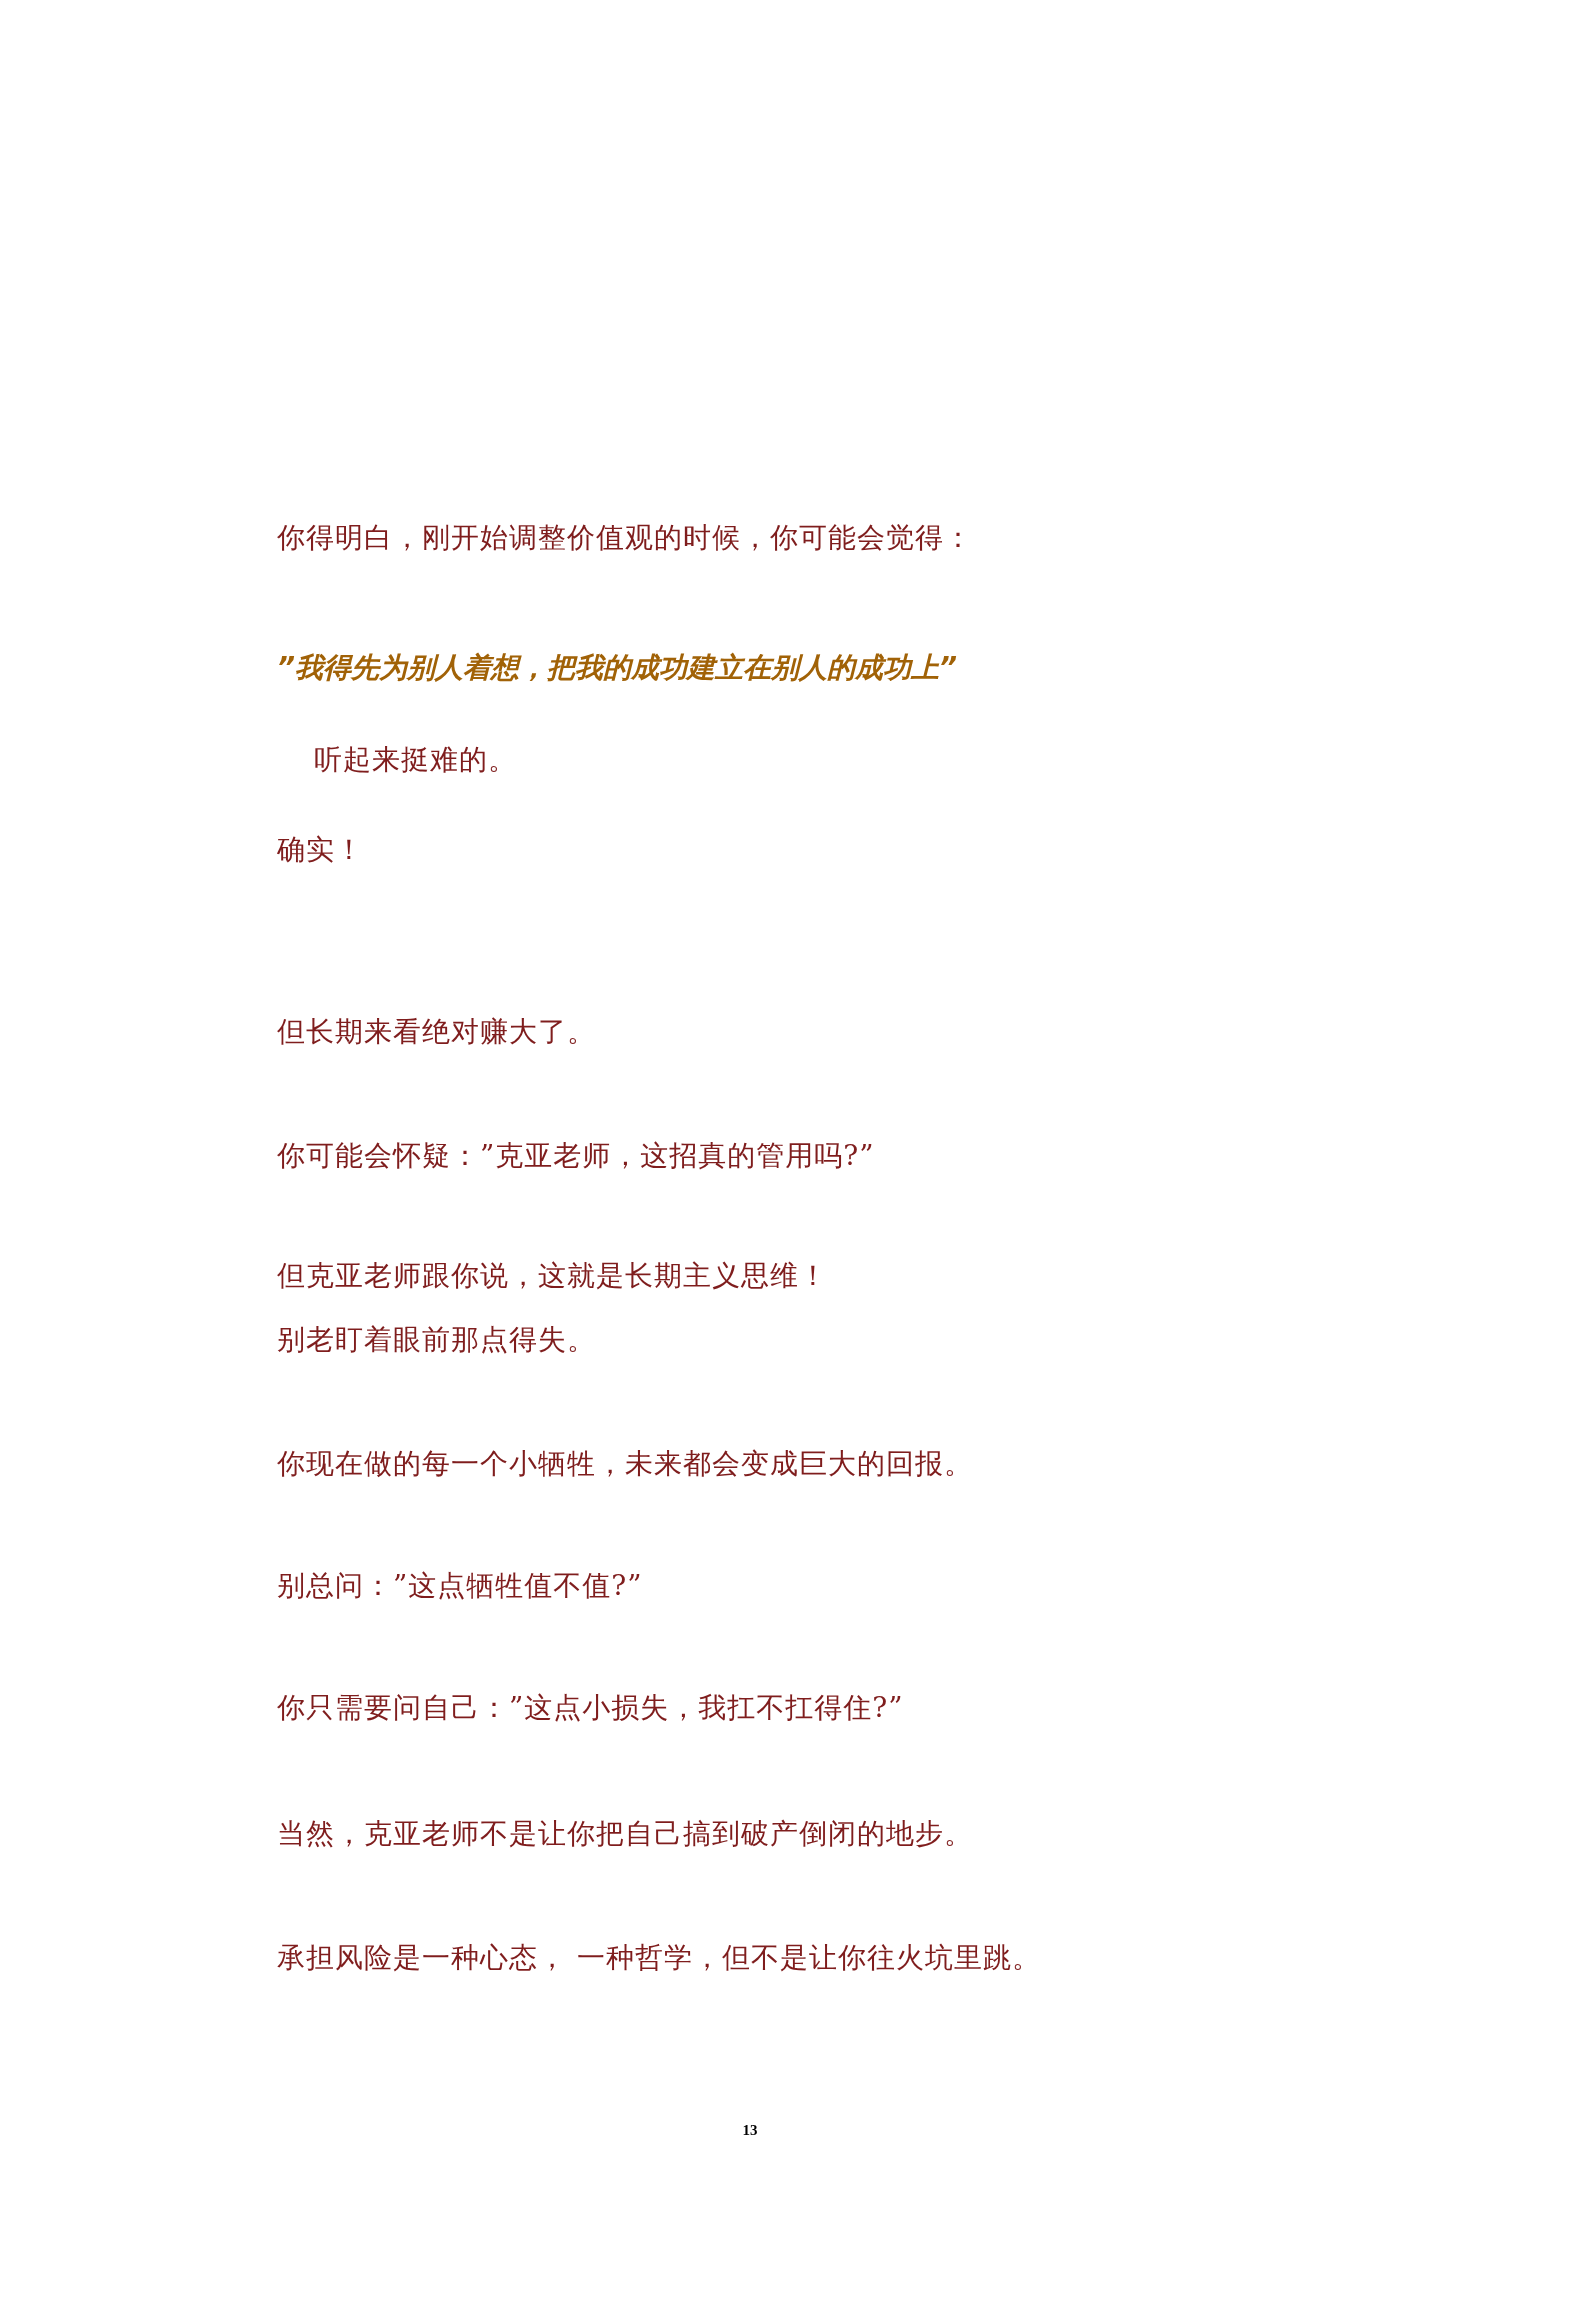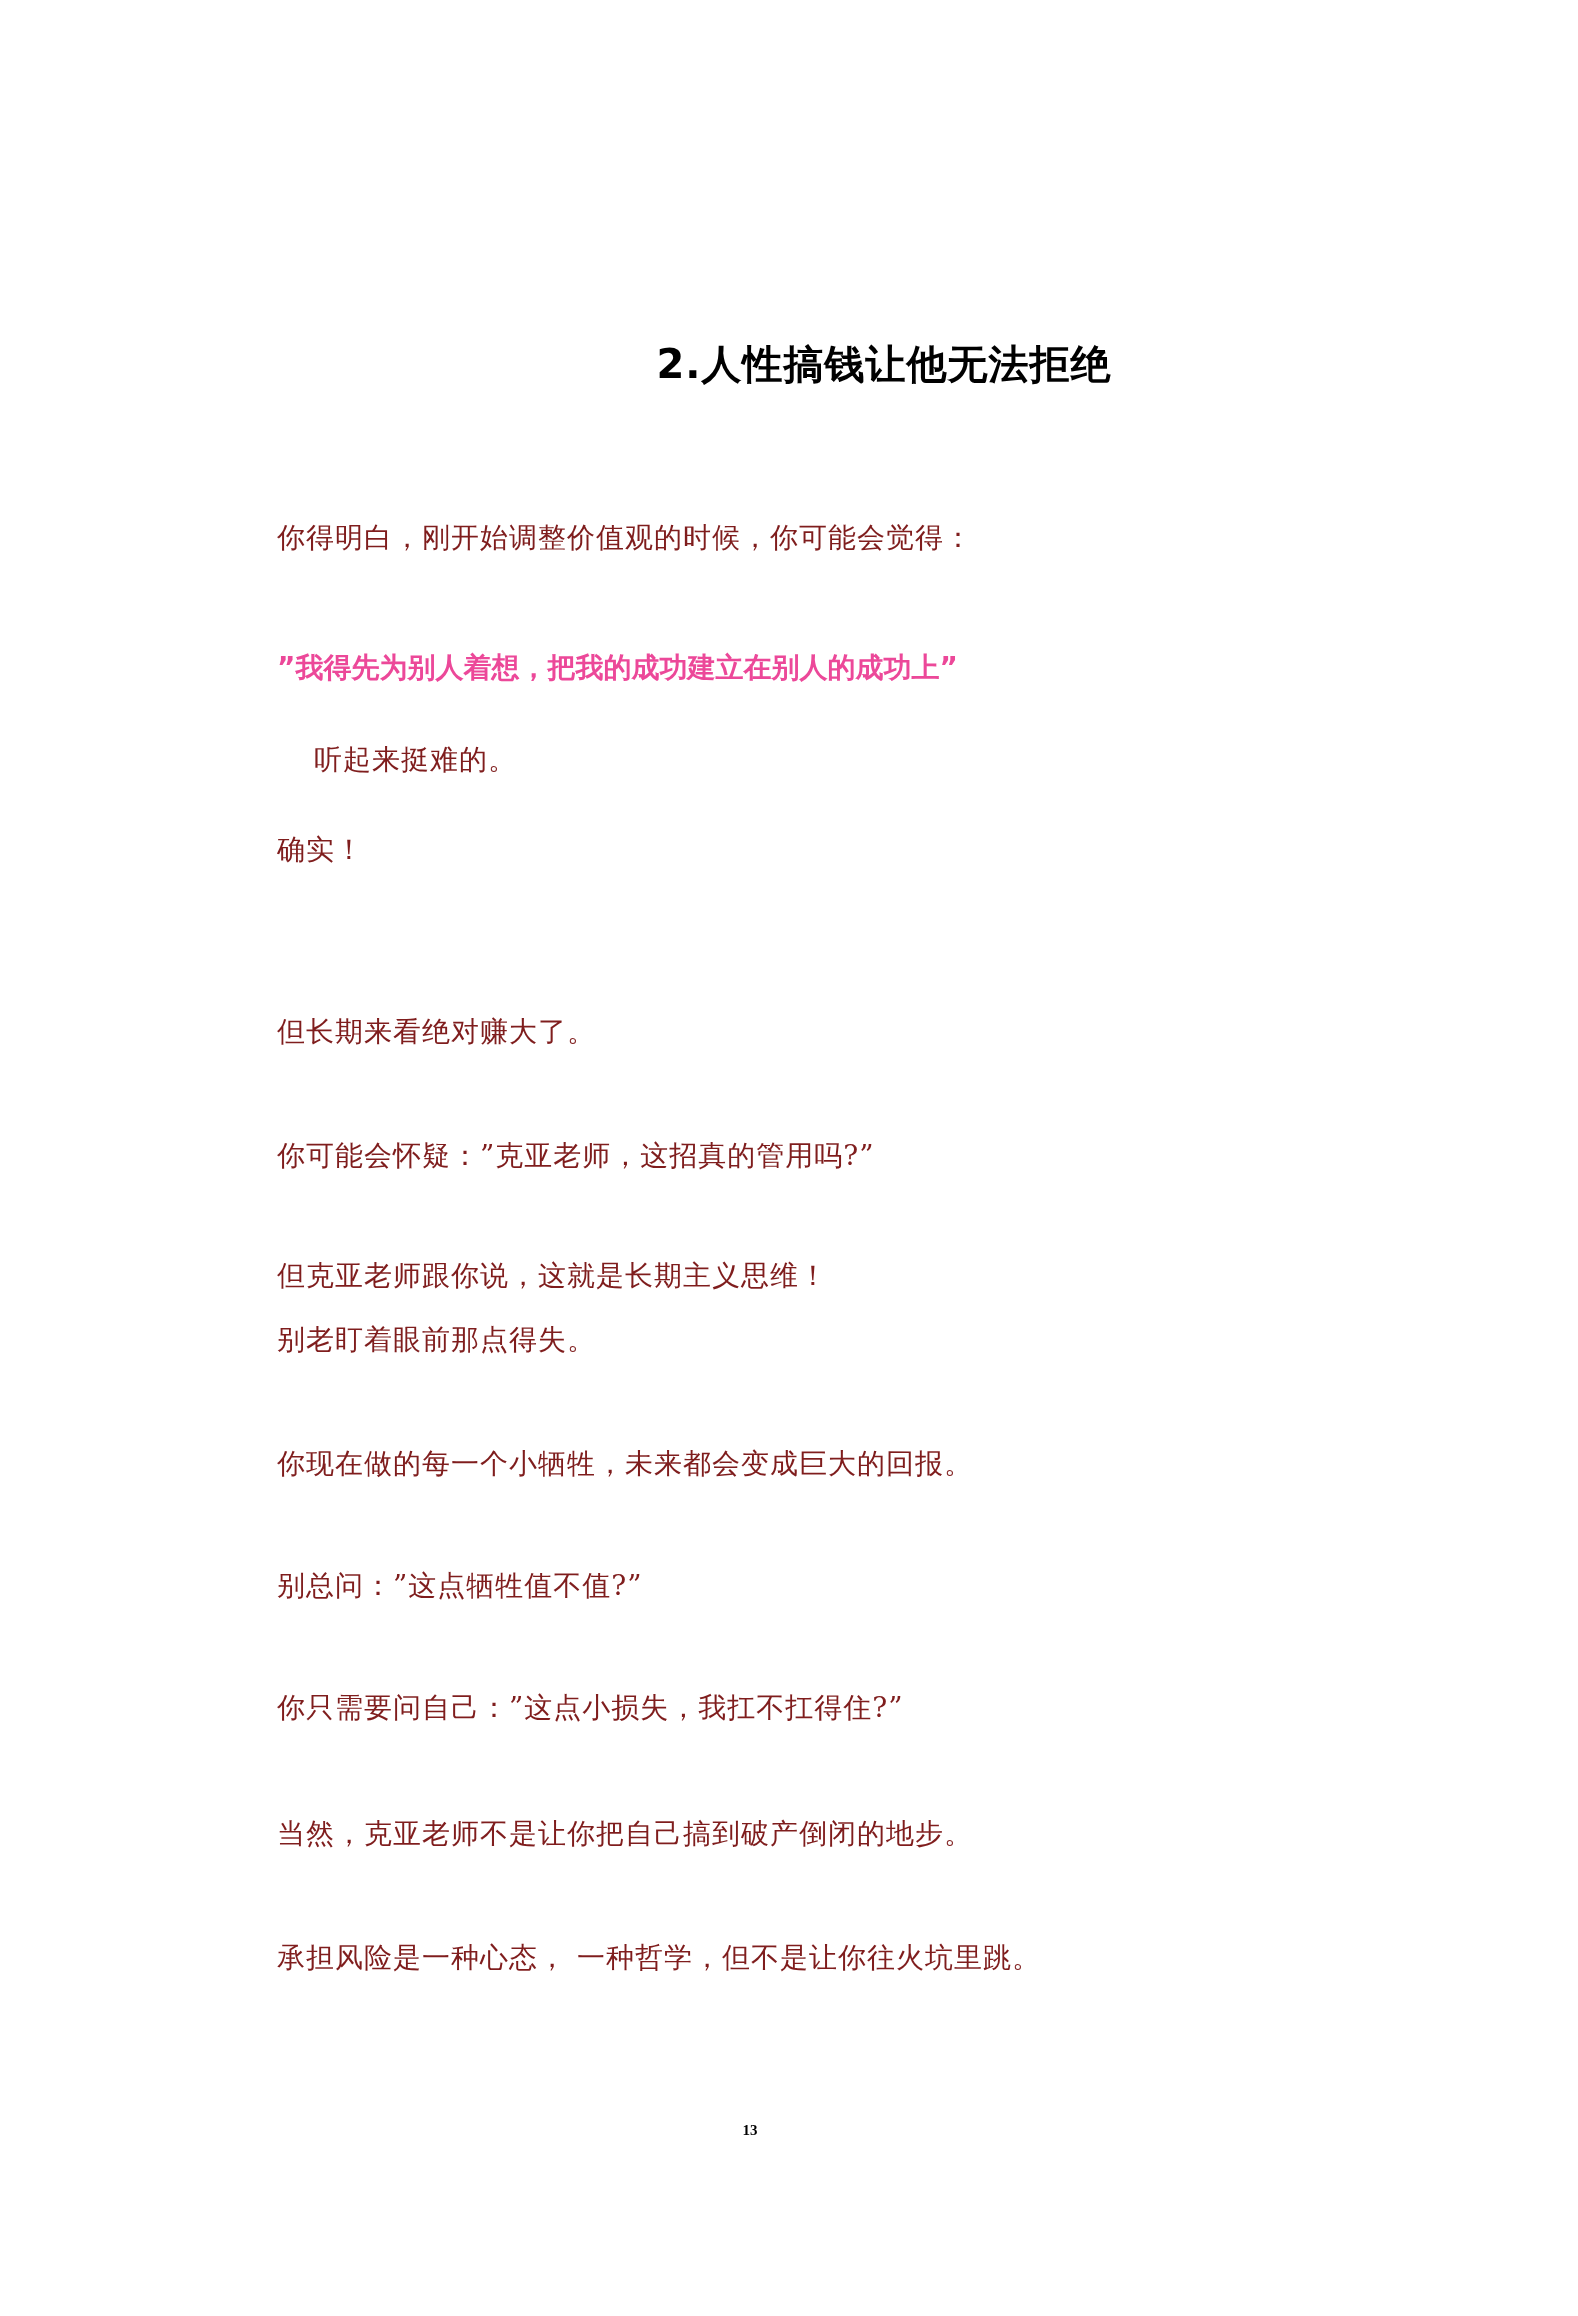--- a/index.html
+++ b/index.html
@@ -42,42 +42,42 @@
       left: 277px;
       font-size: 28px;
       line-height: 40px;
       white-space: nowrap;
       color: #7f1d1d;
       letter-spacing: 1px;
     }
     .line.bold {
       font-family: "DejaVu Sans", "Liberation Sans", sans-serif;
       font-weight: bold;
-      color: #ec4899;
+      color: #a16207;
       letter-spacing: 0px;
+      font-style: italic;
     }
     .page-number {
       position: absolute;
       left: 0;
       width: 1500px;
       top: 2120px;
       text-align: center;
       font-family: "Liberation Serif", "DejaVu Serif", serif;
       font-weight: bold;
       font-size: 15px;
       line-height: 20px;
       color: #000000;
     }
   </style>
 </head>
 <body>
 
 <div class="page">
 
-  <h1 class="title" style="margin:0;">2.人性搞钱让他无法拒绝</h1>
 
   <div class="line" style="top:518px;">你得明白，刚开始调整价值观的时候，你可能会觉得：</div>
 
   <div class="line bold" style="top:648px;">”我得先为别人着想，把我的成功建立在别人的成功上”</div>
   <div class="line" style="top:740px;margin-left:37px;">听起来挺难的。</div>
 
   <div class="line" style="top:830px;">确实！</div>
 
   <div class="line" style="top:1012px;">但长期来看绝对赚大了。</div>
 

